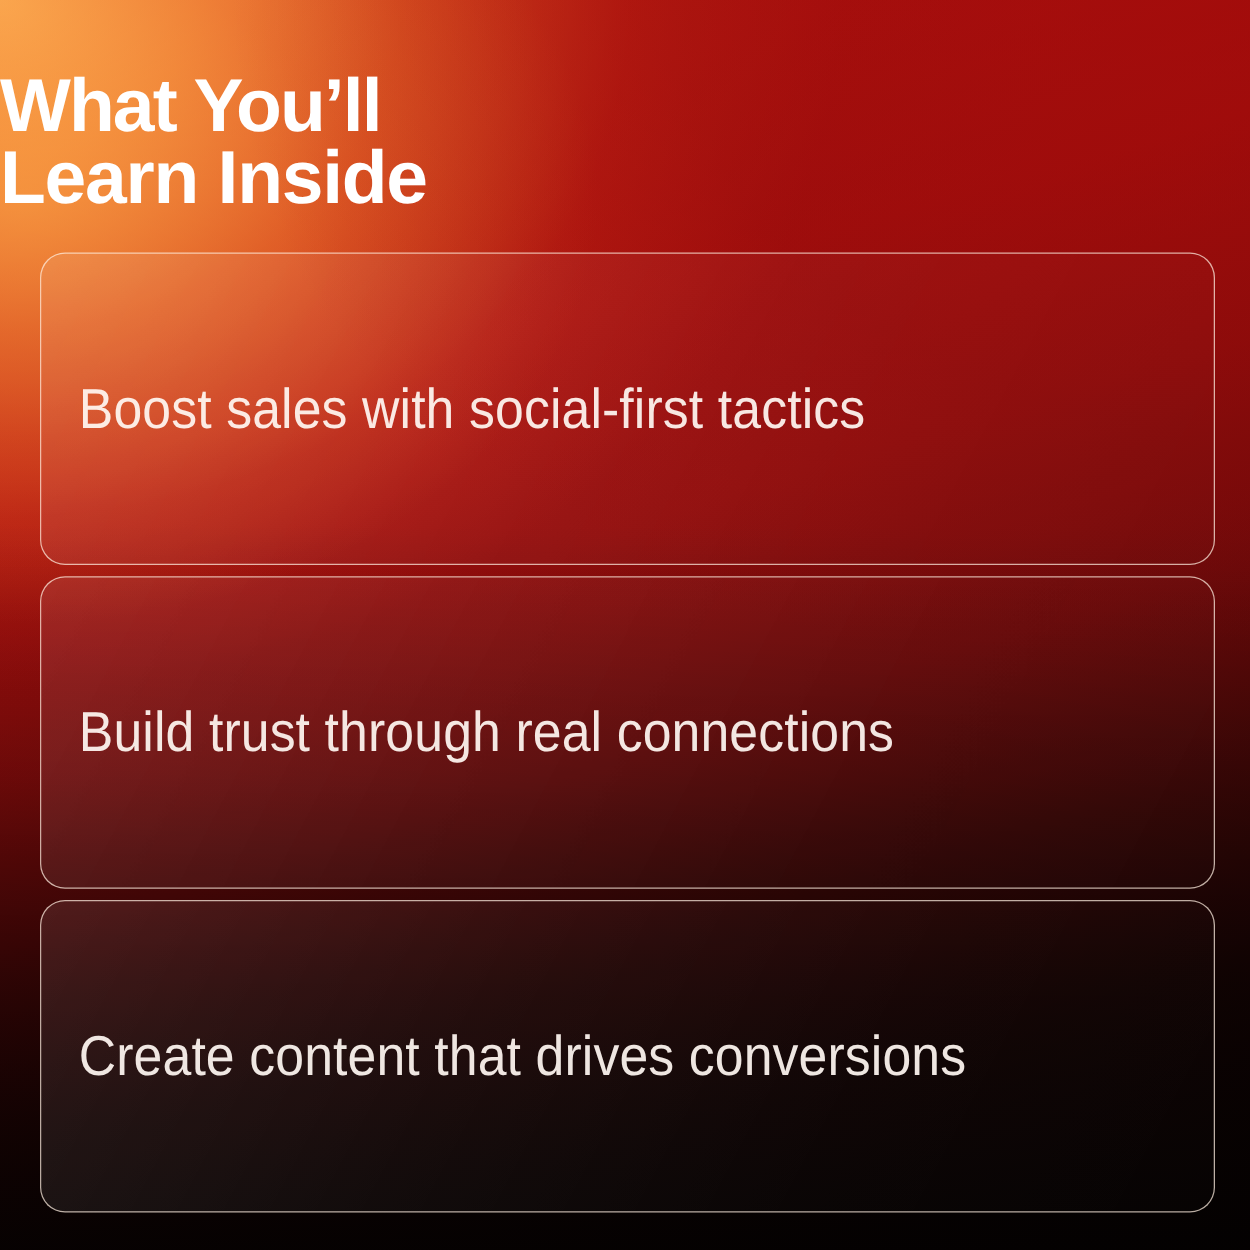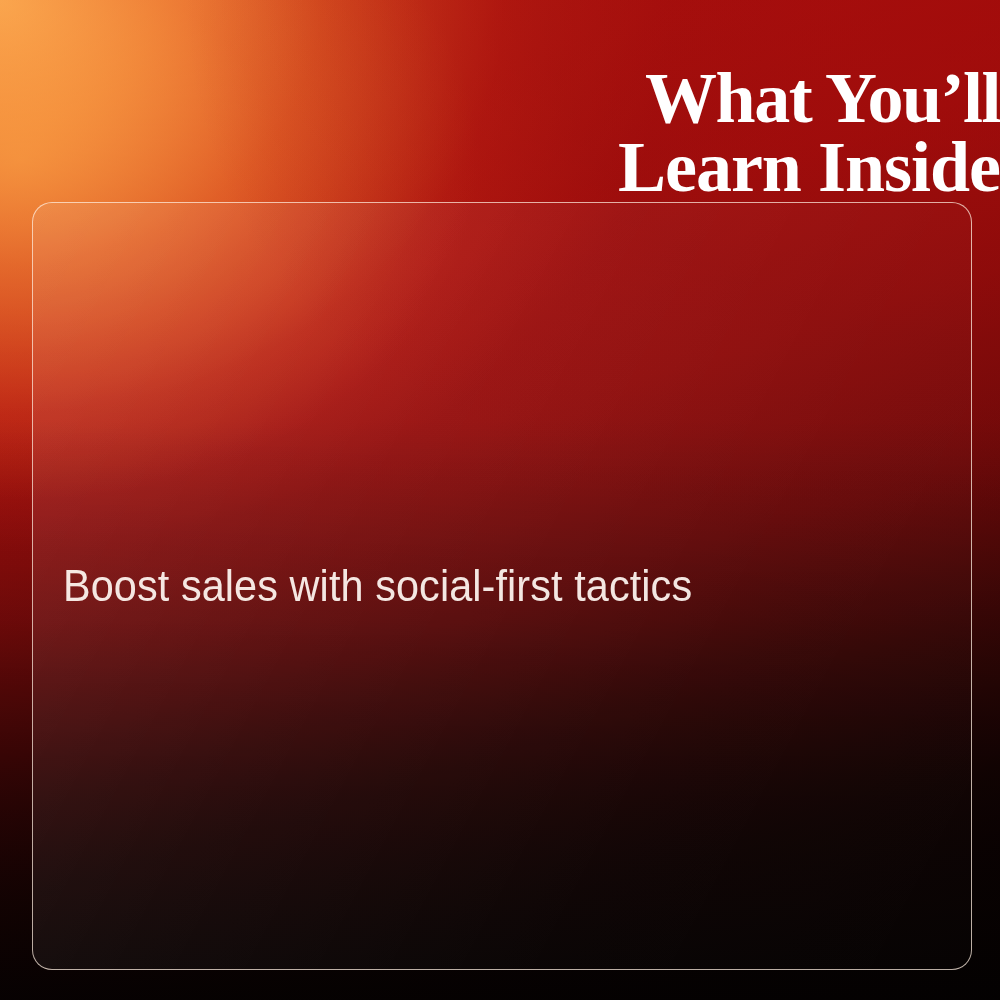--- a/index.html
+++ b/index.html
@@ -77,28 +77,27 @@
     position: absolute;
     inset: 0;
     z-index: 3;
   }
 
   .headline {
     position: absolute;
     left: 0;
     right: 0;
     top: 16px;
-    text-align: right;
+    text-align: left;
     color: #ffffff;
-    font-size: 72px;
+    font-size: 60px;
     font-weight: 700;
     line-height: 0.95;
     letter-spacing: -1.5px;
     text-rendering: optimizeLegibility;
-    font-family: Liberation Serif, serif;
     -webkit-font-smoothing: antialiased;
   }
   .headline .line { display: block; }
   .headline .line2 { letter-spacing: -1px; }
 
   .card-stack {
     position: absolute;
     left: 32px;
     top: 202px;
     width: 940px;
@@ -151,19 +150,25 @@
       <span class="line line1">What You’ll</span>
       <span class="line line2">Learn Inside</span>
     </h1>
 
     <div class="card-stack">
 
       <div class="card">
         <span class="card-label">Boost sales with social-first tactics</span>
       </div>
 
+      <div class="card">
+        <span class="card-label">Build trust through real connections</span>
+      </div>
 
+      <div class="card">
+        <span class="card-label">Create content that drives conversions</span>
+      </div>
 
 
 
     </div>
   </div>
 </div>
 
 </body></html>

